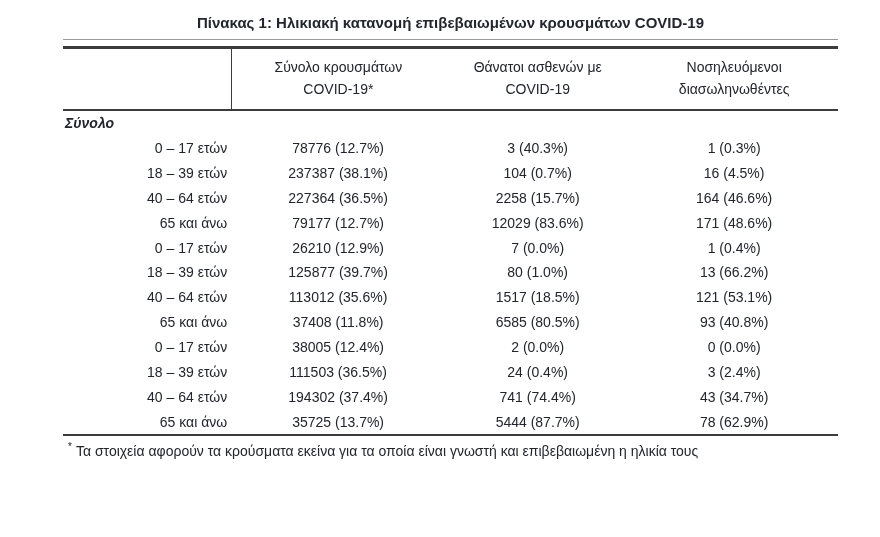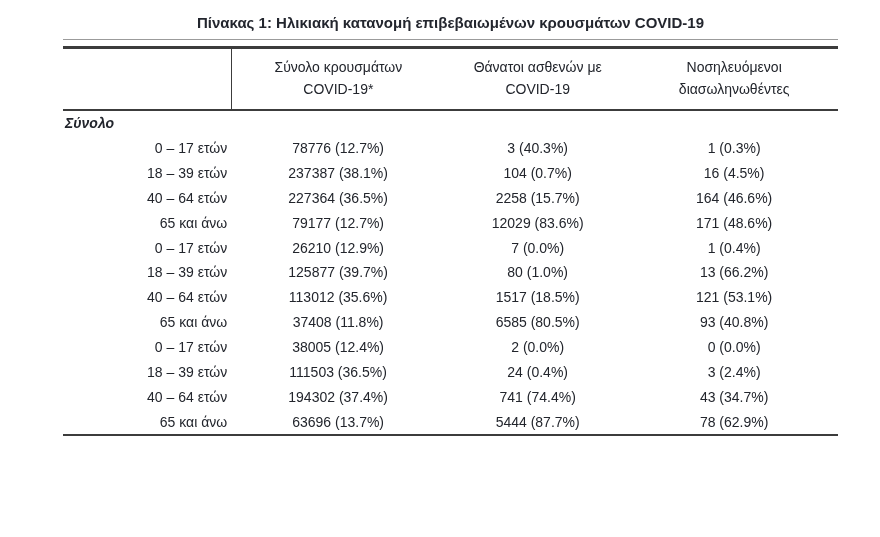--- a/index.html
+++ b/index.html
@@ -193,25 +193,28 @@
           <td class="num">3 (2.4%)</td>
         </tr>
         <tr>
           <td class="rowlabel">40 – 64 ετών</td>
           <td class="num">194302 (37.4%)</td>
           <td class="num">741 (74.4%)</td>
           <td class="num">43 (34.7%)</td>
         </tr>
         <tr>
           <td class="rowlabel">65 και άνω</td>
-          <td class="num">63696 (13.7%)</td>
+          <td class="num">35725 (13.7%)</td>
           <td class="num">5444 (87.7%)</td>
           <td class="num">78 (62.9%)</td>
         </tr>
 
       </tbody>
     </table>
 
     <div class="rule-bottom"></div>
   </div>
 
+  <div class="footnote">
+    <sup>*</sup><span>Τα στοιχεία αφορούν τα κρούσματα εκείνα για τα οποία είναι γνωστή και επιβεβαιωμένη η ηλικία τους</span>
+  </div>
 
 </div>
 
 </body></html>

